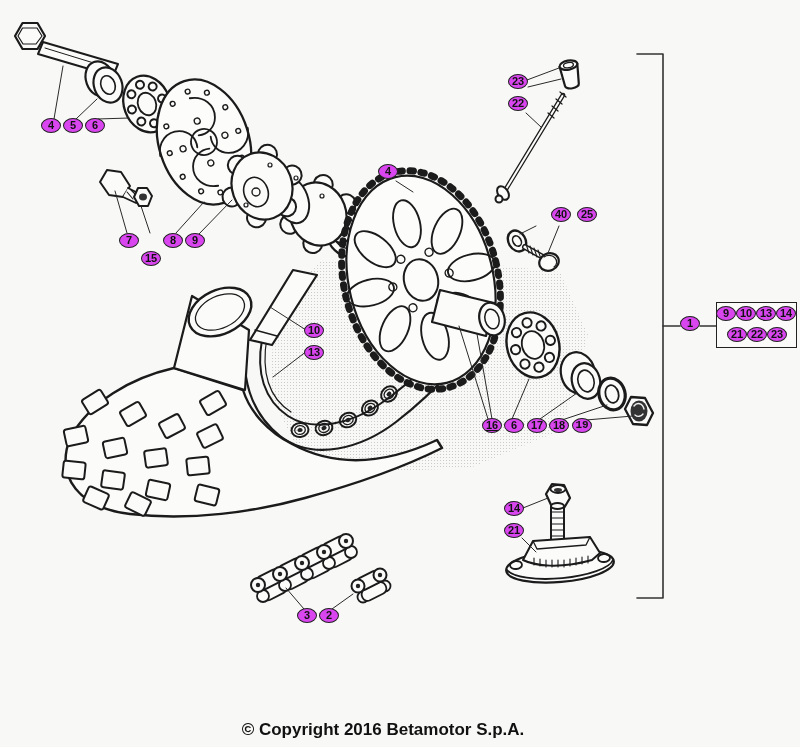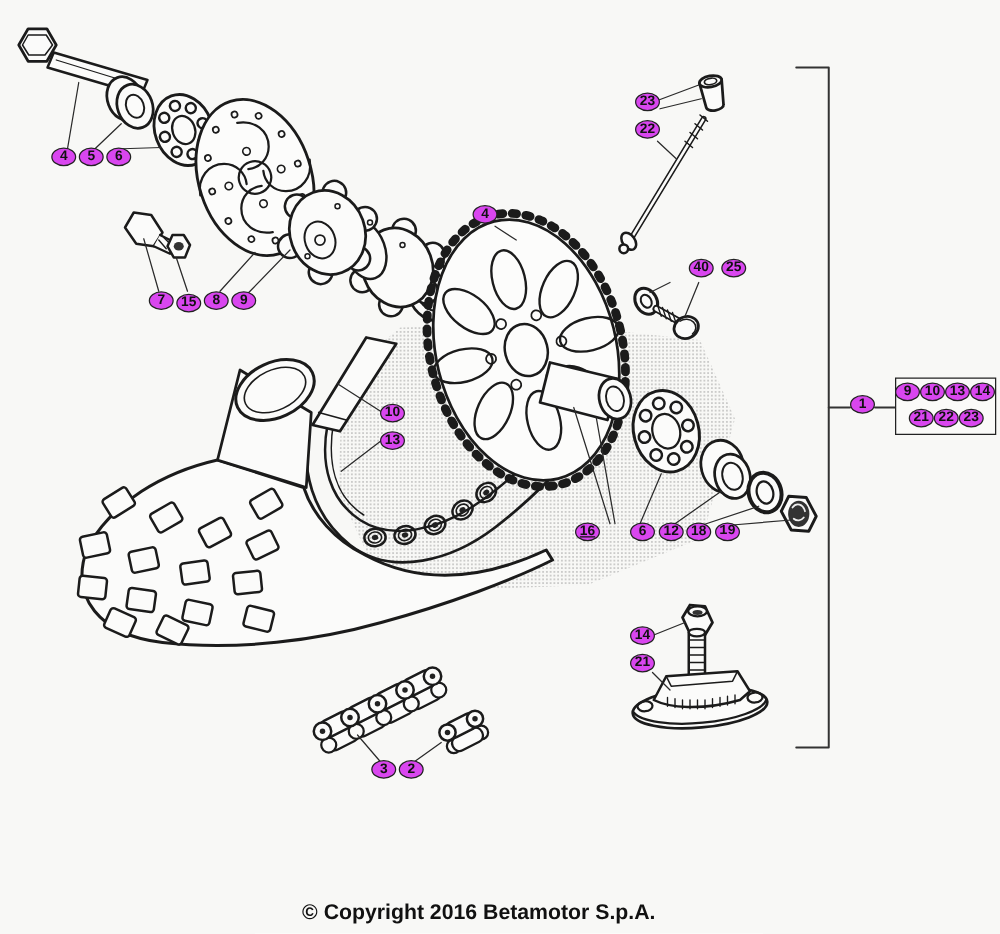--- a/index.html
+++ b/index.html
@@ -364,33 +364,33 @@
     </g>
   </svg>
 
   <div class="refbox"></div>
 
   <div class="copyright">© Copyright 2016 Betamotor S.p.A.</div>
 <div class="callout" style="left: 41px; top: 118px;">4</div>
     <div class="callout" style="left: 63px; top: 118px;">5</div>
     <div class="callout" style="left: 85px; top: 118px;">6</div>
     <div class="callout" style="left: 119px; top: 233px;">7</div>
-    <div class="callout" style="left: 141px; top: 235px;">15</div>
+    <div class="callout" style="left: 141px; top: 251px;">15</div>
     <div class="callout" style="left: 163px; top: 233px;">8</div>
     <div class="callout" style="left: 185px; top: 233px;">9</div>
     <div class="callout" style="left: 304px; top: 323px;">10</div>
     <div class="callout" style="left: 304px; top: 345px;">13</div>
     <div class="callout" style="left: 378px; top: 164px;">4</div>
     <div class="callout" style="left: 508px; top: 74px;">23</div>
     <div class="callout" style="left: 508px; top: 96px;">22</div>
     <div class="callout" style="left: 529px; top: 207px; margin-left: 48px;">25</div>
     <div class="callout" style="left: 551px; top: 207px;">40</div>
-    <div class="callout" style="left: 460px; top: 418px; text-decoration: underline;">16</div>
+    <div class="callout" style="left: 482px; top: 418px; text-decoration: underline;">16</div>
     <div class="callout" style="left: 504px; top: 418px;">6</div>
-    <div class="callout" style="left: 527px; top: 418px;">12</div>
+    <div class="callout" style="left: 527px; top: 418px;">17</div>
     <div class="callout" style="left: 549px; top: 418px;">18</div>
     <div class="callout" style="left: 572px; top: 418px; font-family: Liberation Mono, monospace;">19</div>
     <div class="callout" style="left: 504px; top: 501px;">14</div>
     <div class="callout" style="left: 504px; top: 523px;">21</div>
     <div class="callout" style="left: 297px; top: 608px;">3</div>
     <div class="callout" style="left: 319px; top: 608px;">2</div>
     <div class="callout" style="left: 680px; top: 316px;">1</div>
     <div class="callout" style="left: 716px; top: 306px;">9</div>
     <div class="callout" style="left: 736px; top: 306px;">10</div>
     <div class="callout" style="left: 756px; top: 306px;">13</div>

